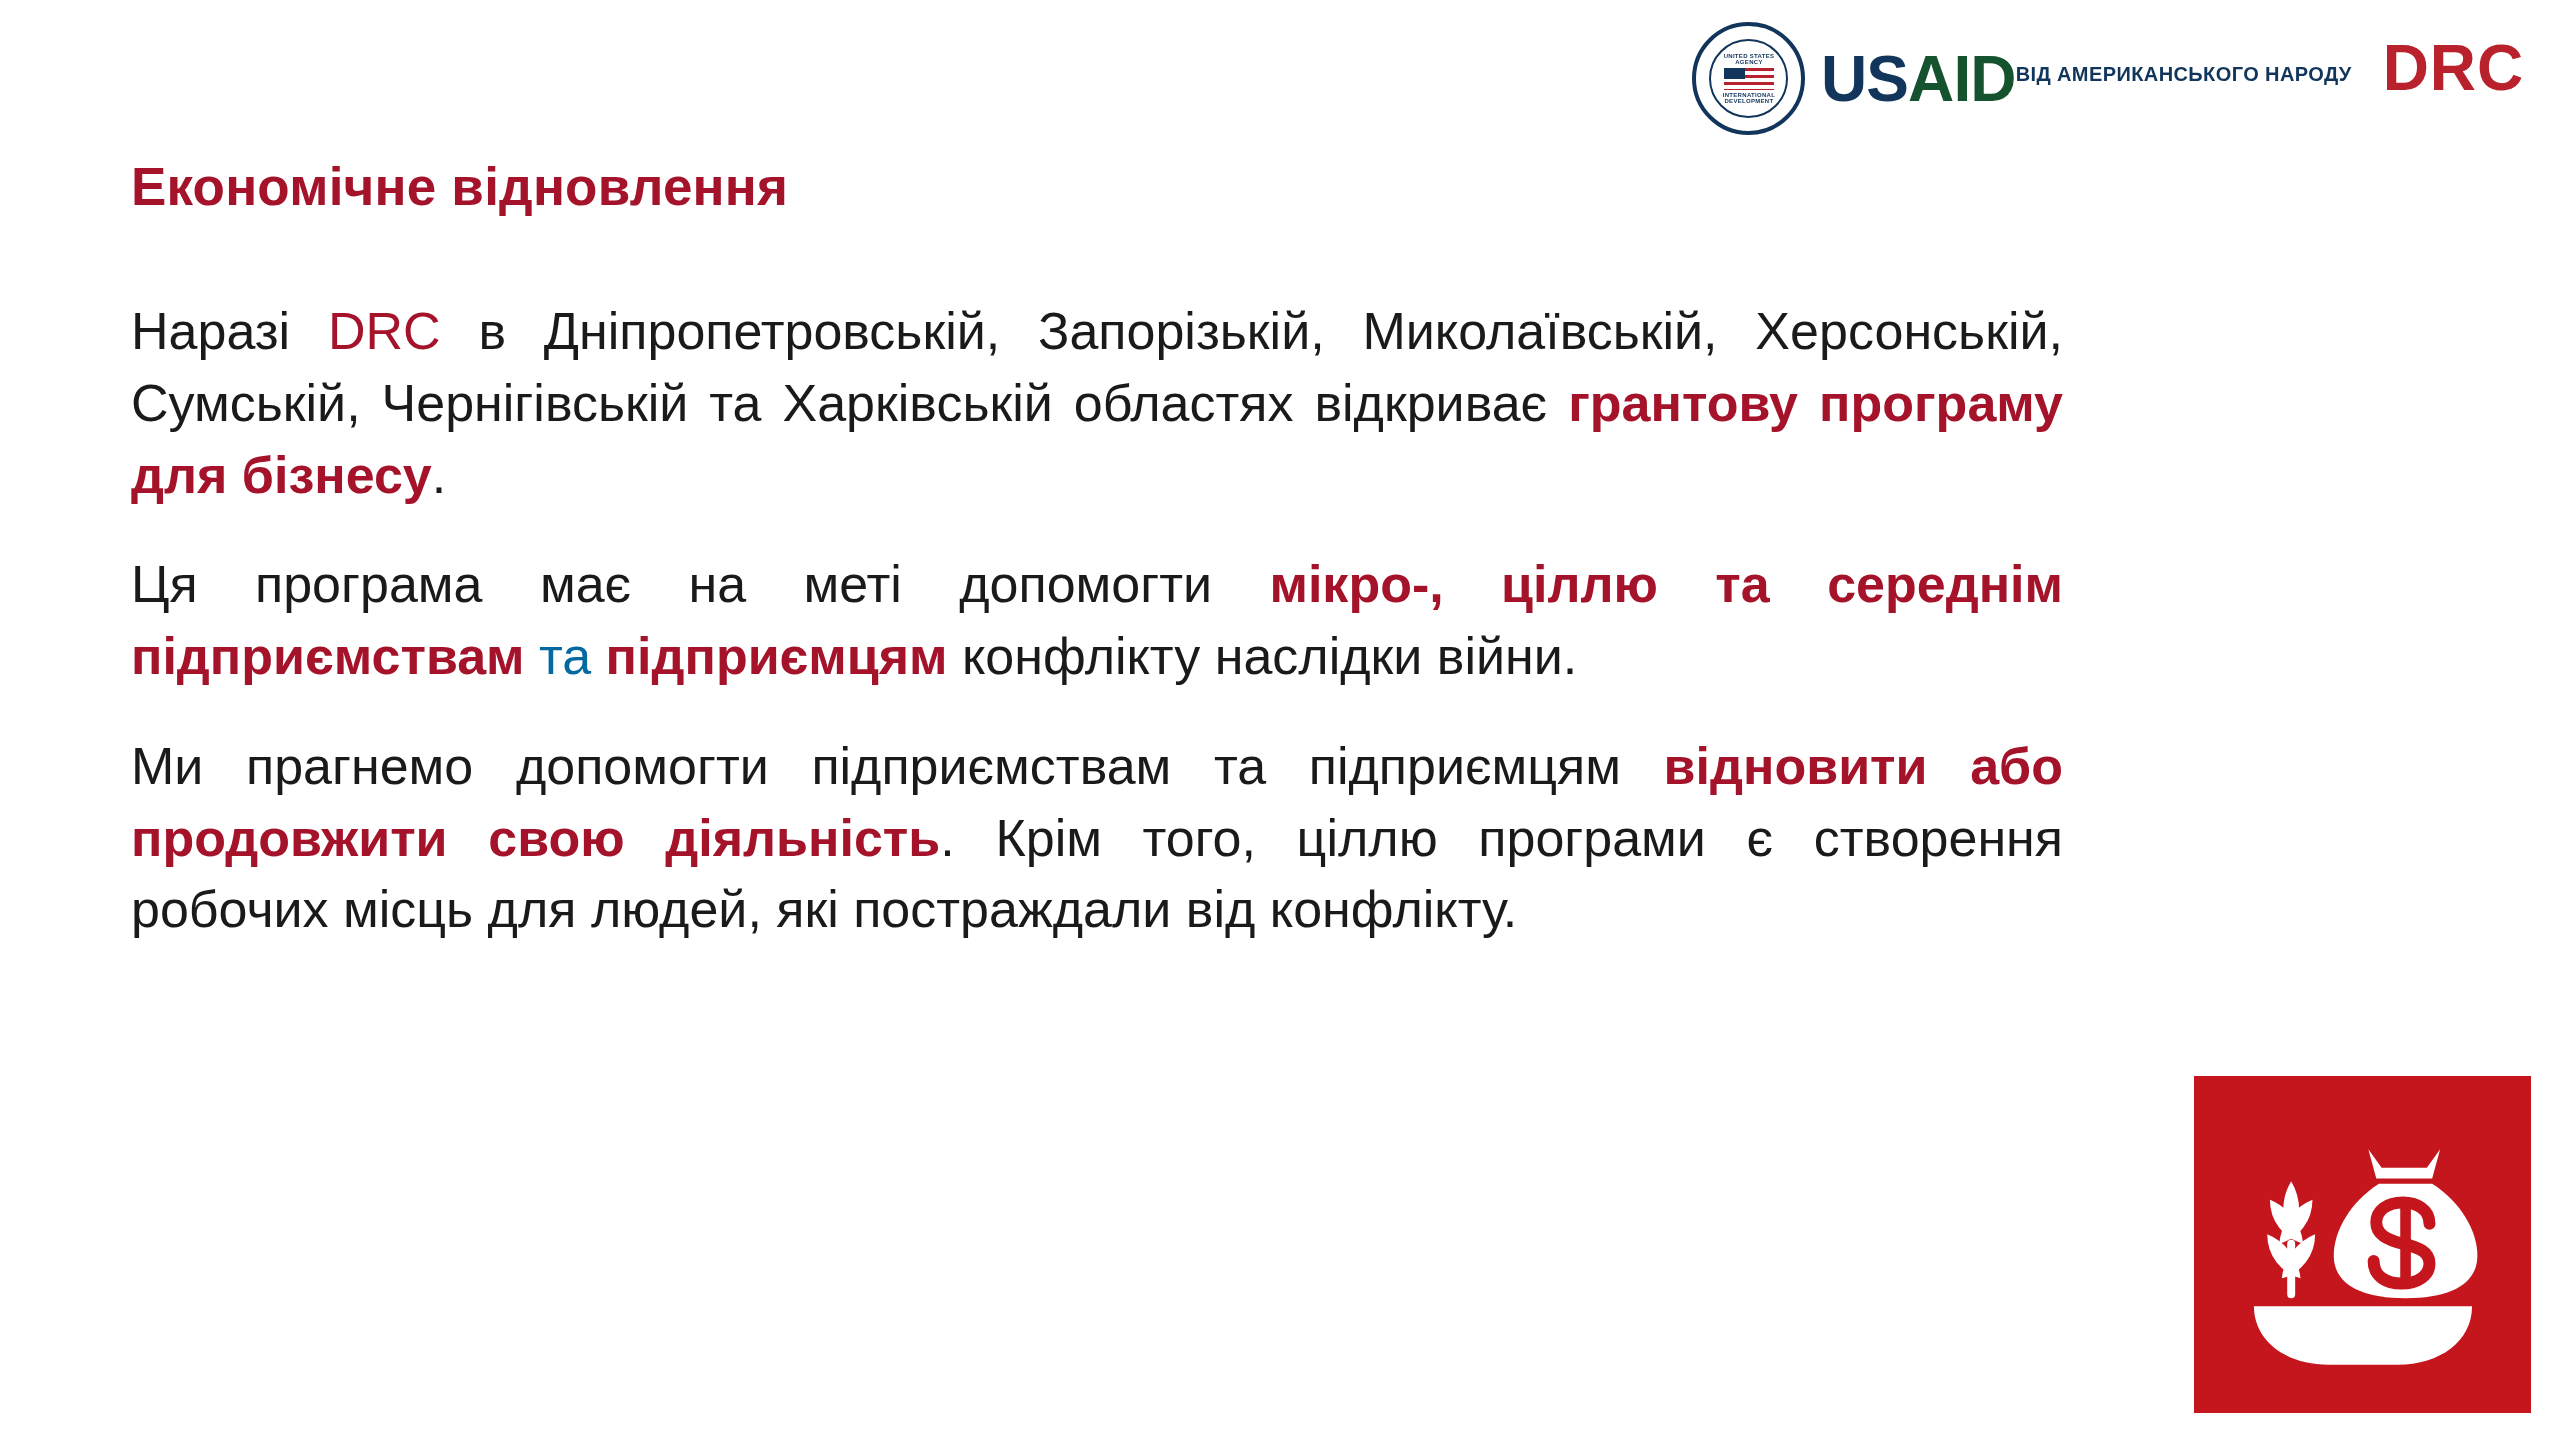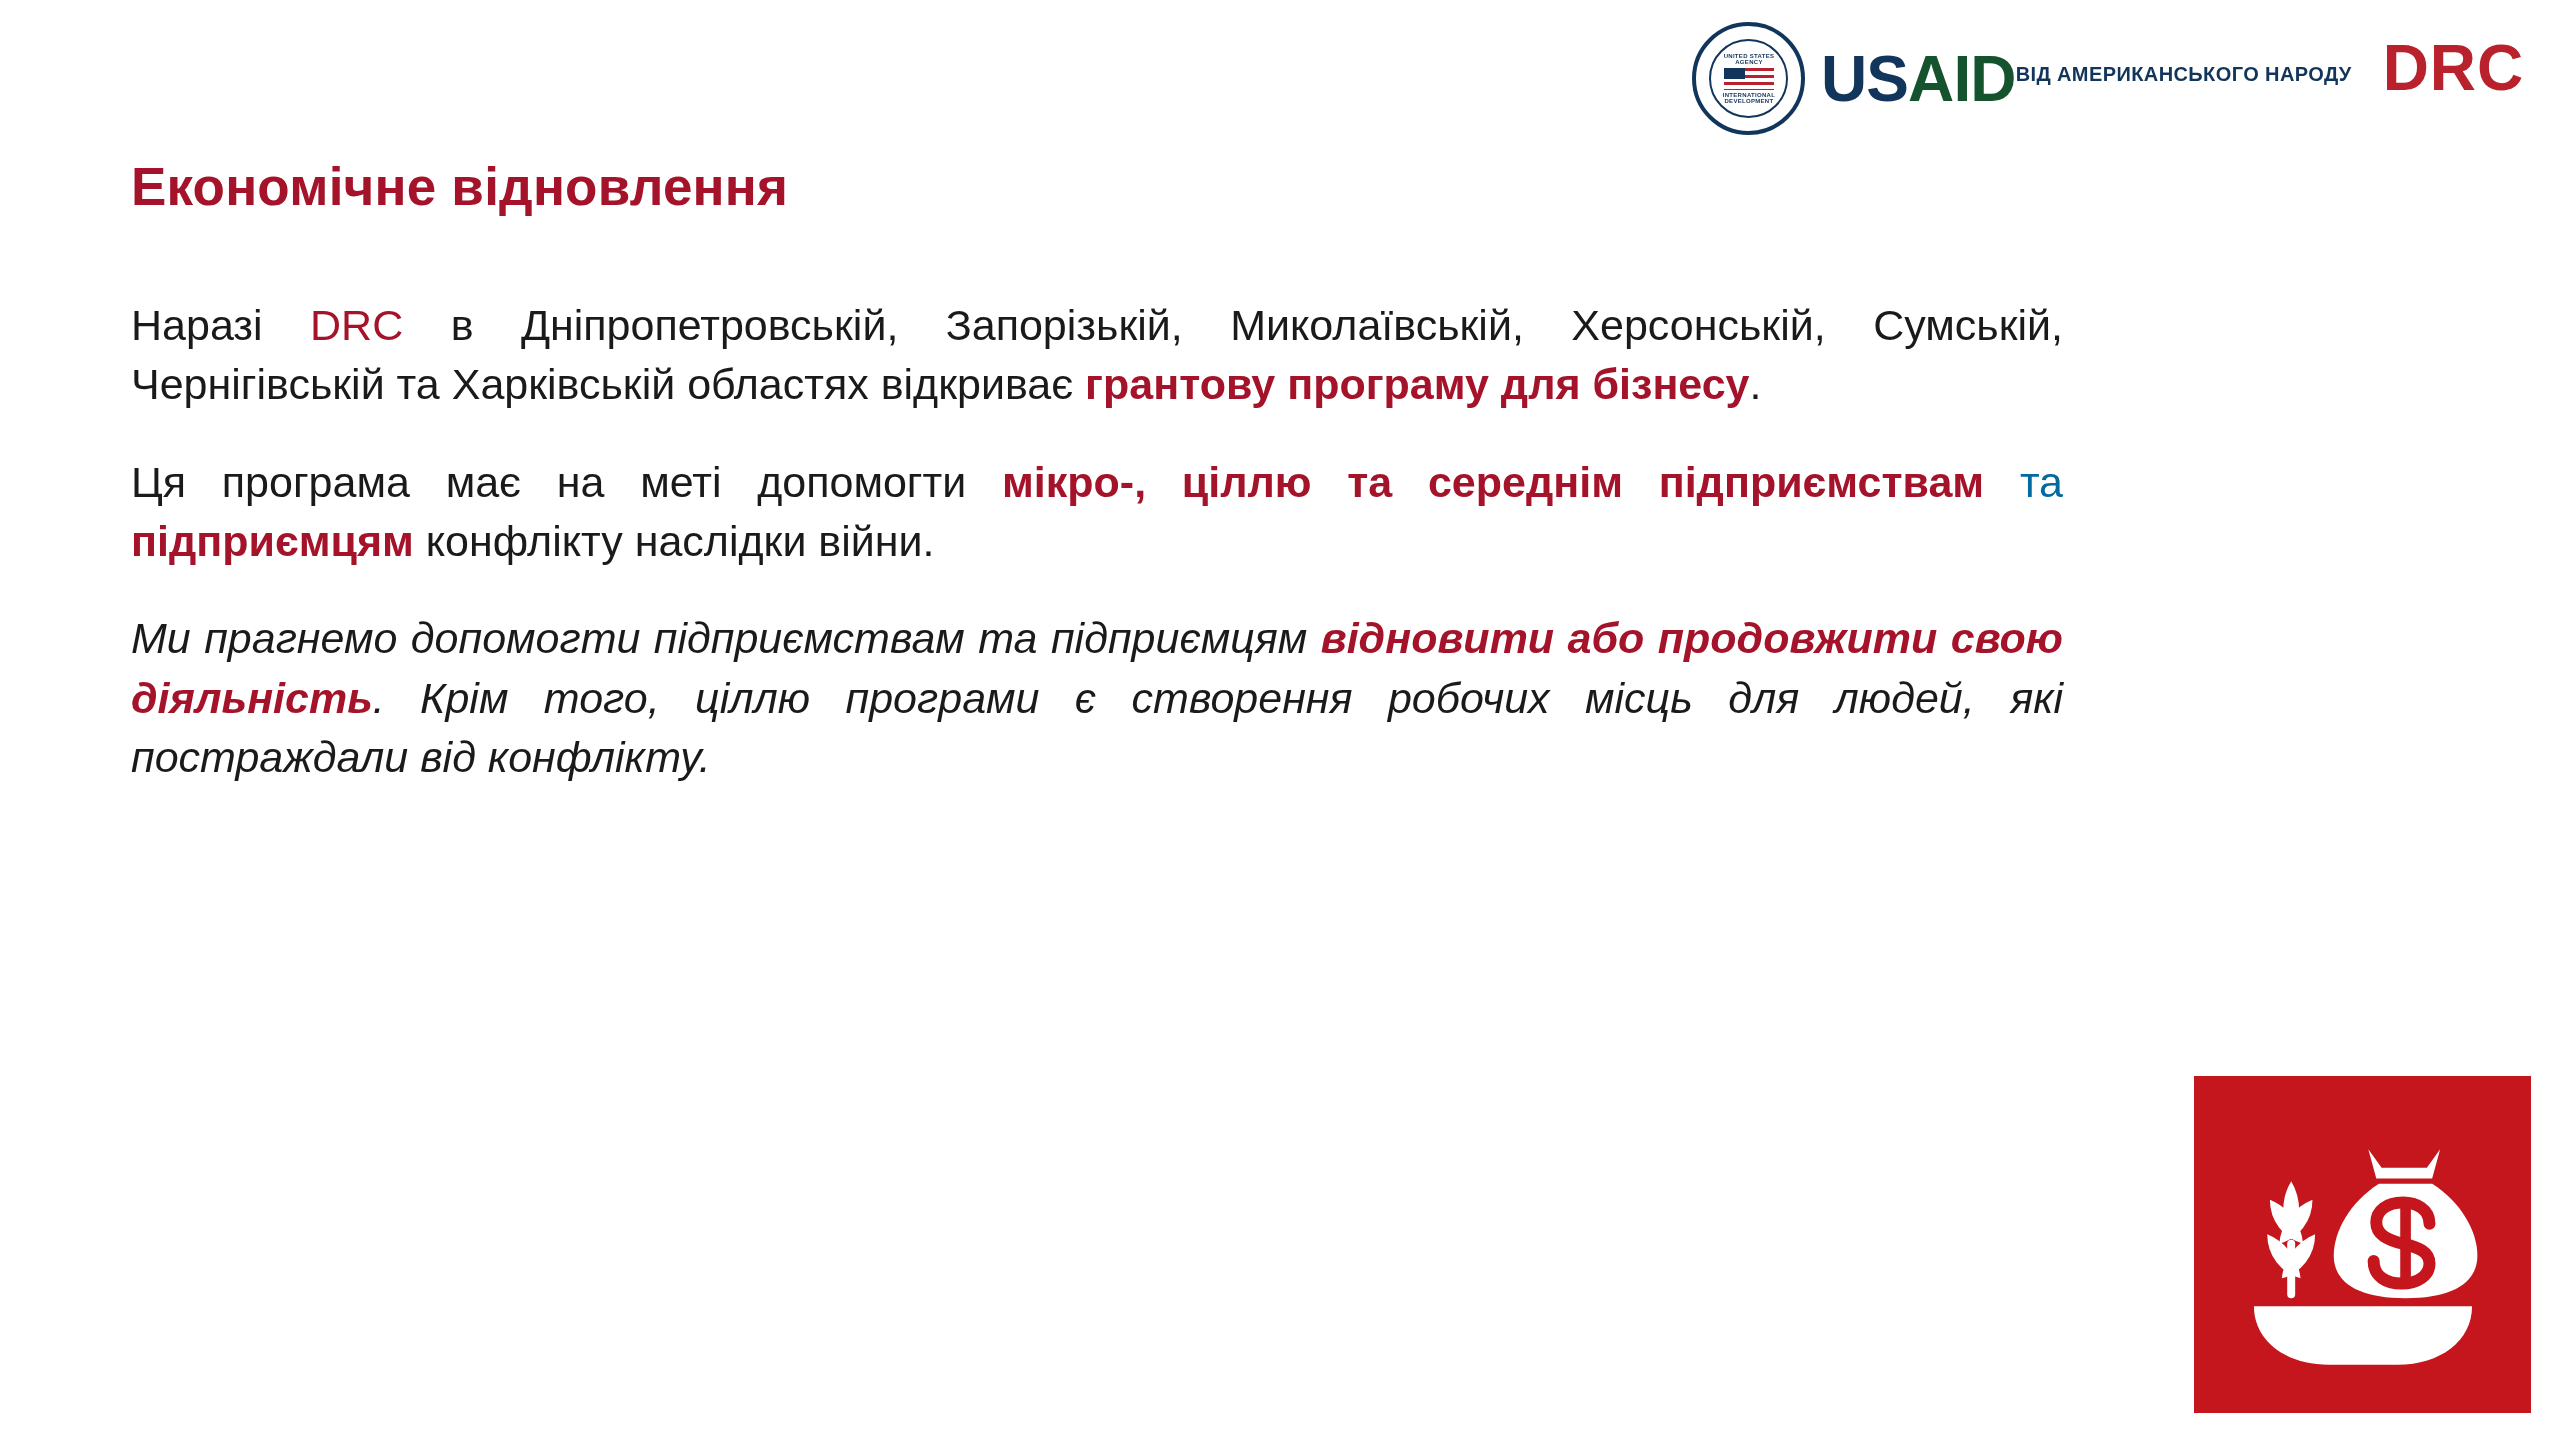--- a/index.html
+++ b/index.html
@@ -125,29 +125,29 @@
     color: #a5132b;
     letter-spacing: 0.2px;
   }
 
   
   .body-copy {
     position: absolute;
     left: 131px;
     top: 296px;
     width: 1932px;
-    font-size: 43px;
+    font-size: 52px;
     line-height: 1.38;
     color: #1a1a1a;
     text-align: justify;
   }
   .body-copy p {
     margin: 0 0 38px 0;
   }
-  .body-copy p:last-child { margin-bottom: 0; font-style: italic; }
+  .body-copy p:last-child { margin-bottom: 0; }
   .hl { color: #a5132b; font-weight: bold; }
   .hl-plain { color: #a5132b; font-weight: normal; }
   .bold-dark { color: #0369a1; font-weight: normal; }
 
   
   .icon-card {
     position: absolute;
     right: 45px;
     bottom: 36px;
     width: 337px;

